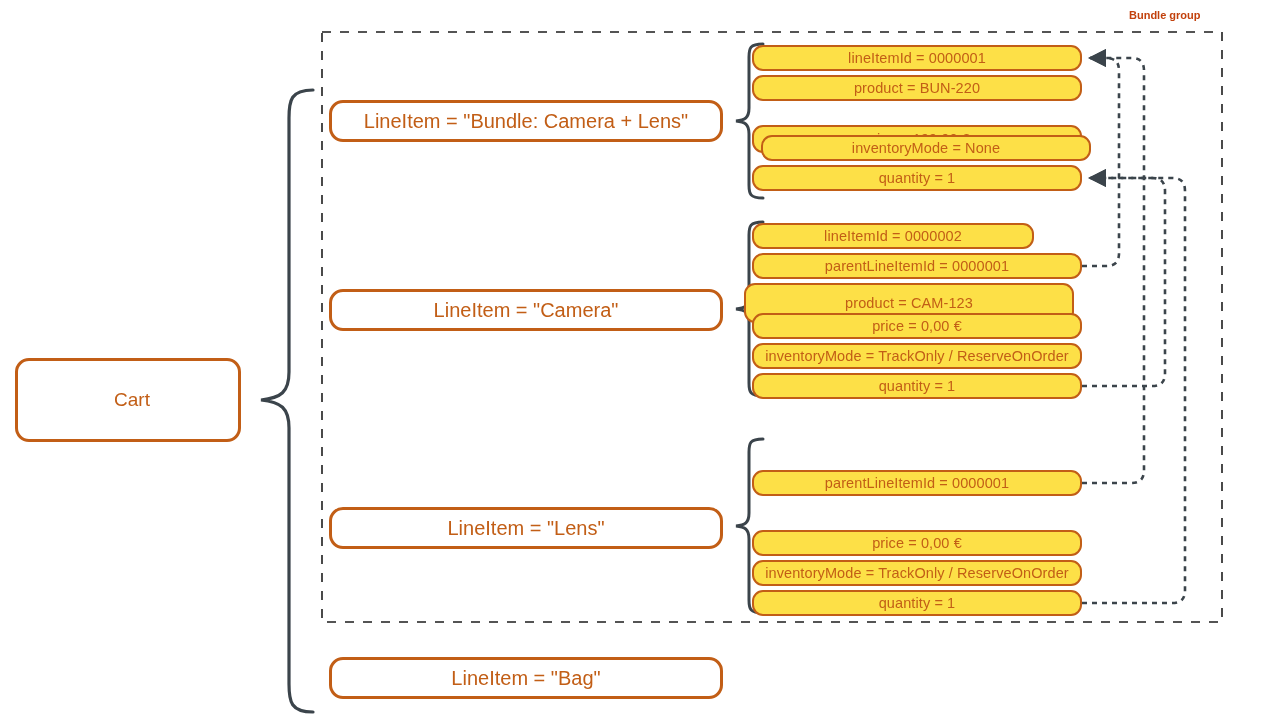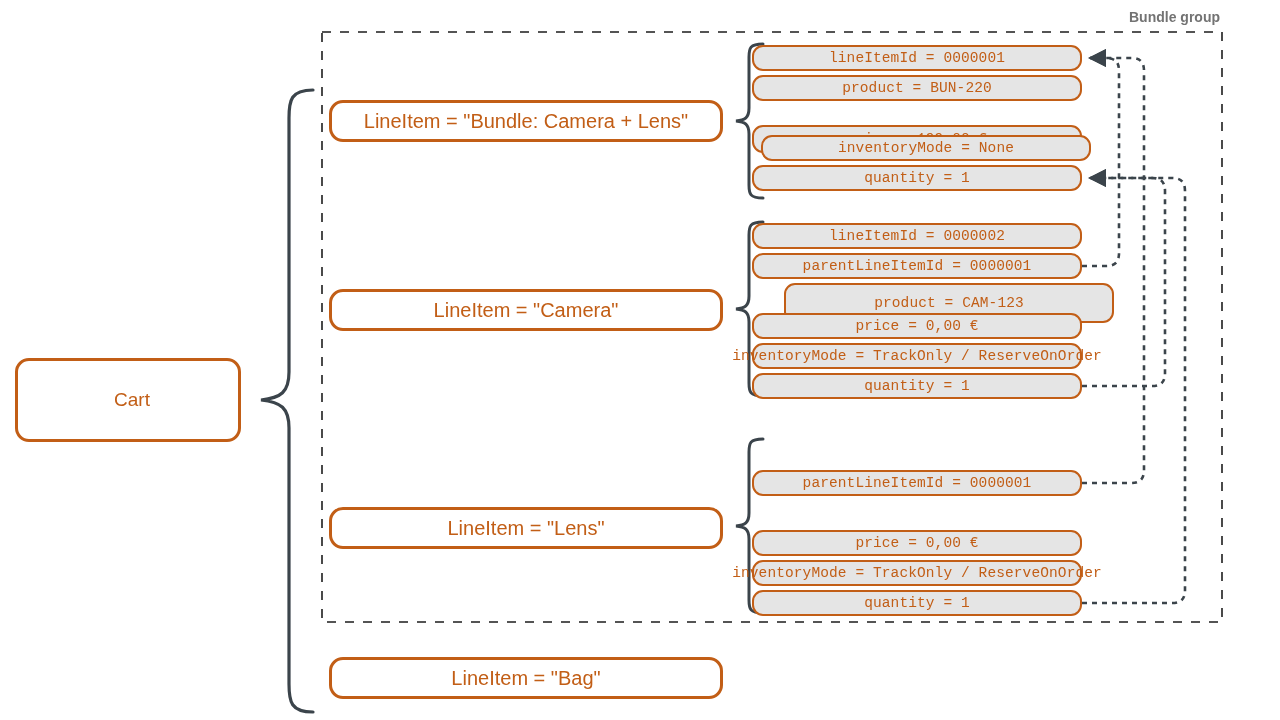--- a/index.html
+++ b/index.html
@@ -27,37 +27,36 @@
     white-space:nowrap;
   }
   .cart{font-size:19px;}
   .lineitem{font-size:20px;}
 
   .attr{
     position:absolute;
     box-sizing:border-box;
     border:2px solid #c25e16;
     border-radius:11px;
-    background:#e5e5e5;
+    background:#fde047;
     color:#c25e16;
     font-size:14.5px;
     display:flex;
     align-items:center;
     justify-content:center;
     text-align:center;
     white-space:nowrap;
     letter-spacing:0.1px;
-    font-family:Liberation Mono, monospace;
   }
 
   .grouplabel{
     position:absolute;
-    font-size:14px;
+    font-size:11px;
     font-weight:bold;
-    color:#737373;
+    color:#c2410c;
     white-space:nowrap;
   }
 </style>
 </head>
 <body>
 
 <div id="stage">
 
   <svg id="wires" viewBox="0 0 1280 720">
 
@@ -141,23 +140,23 @@
   <div class="node lineitem" style="left:329px;top:507px;width:394px;height:42px;">LineItem = "Lens"</div>
 
   <div class="node lineitem" style="left:329px;top:657px;width:394px;height:42px;">LineItem = "Bag"</div>
 
   <div class="attr" style="left:752px;top:45px;width:330px;height:26px;">lineItemId = 0000001</div>
   <div class="attr" style="left:752px;top:75px;width:330px;height:26px;">product = BUN-220</div>
   <div class="attr" style="left:752px;top:105px;width:330px;height:28px;margin-top:20px;">price = 199,00 €</div>
   <div class="attr" style="left:752px;top:135px;width:330px;height:26px;margin-left:9px;">inventoryMode = None</div>
   <div class="attr" style="left:752px;top:165px;width:330px;height:26px;">quantity = 1</div>
 
-  <div class="attr" style="left:752px;top:223px;width:330px;height:26px;">lineItemId = 0000002</div>
+  <div class="attr" style="left:752px;top:223px;width:282px;height:26px;">lineItemId = 0000002</div>
   <div class="attr" style="left:752px;top:253px;width:330px;height:26px;">parentLineItemId = 0000001</div>
-  <div class="attr" style="left:784px;top:283px;width:330px;height:40px;">product = CAM-123</div>
+  <div class="attr" style="left:744px;top:283px;width:330px;height:40px;">product = CAM-123</div>
   <div class="attr" style="left:752px;top:313px;width:330px;height:26px;">price = 0,00 €</div>
   <div class="attr" style="left:752px;top:343px;width:330px;height:26px;">inventoryMode = TrackOnly / ReserveOnOrder</div>
   <div class="attr" style="left:752px;top:373px;width:330px;height:26px;">quantity = 1</div>
 
   <div class="attr" style="left:752px;top:470px;width:330px;height:26px;">parentLineItemId = 0000001</div>
   <div class="attr" style="left:752px;top:530px;width:330px;height:26px;">price = 0,00 €</div>
   <div class="attr" style="left:752px;top:560px;width:330px;height:26px;">inventoryMode = TrackOnly / ReserveOnOrder</div>
   <div class="attr" style="left:752px;top:590px;width:330px;height:26px;">quantity = 1</div>
 
 </div>

